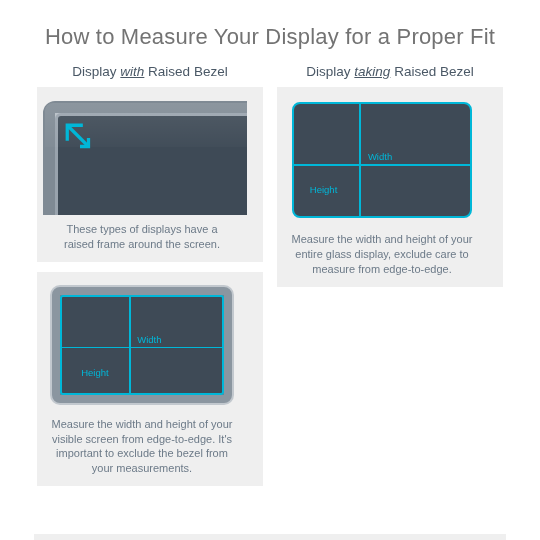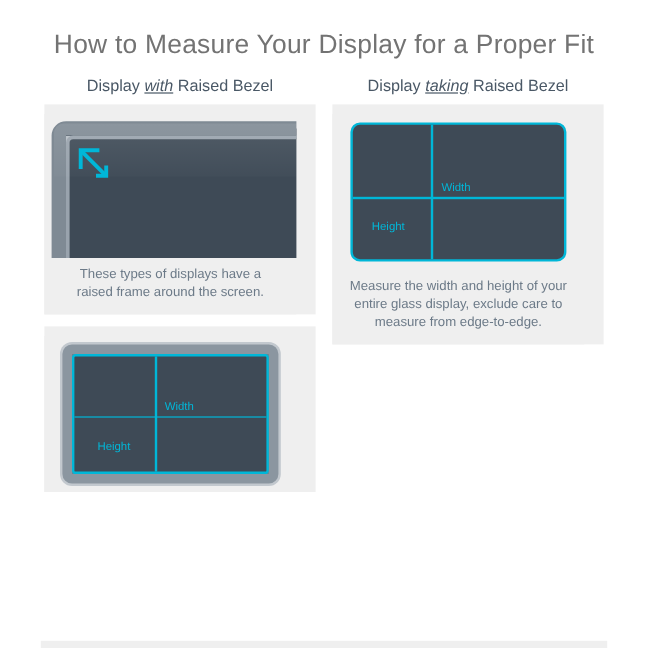--- a/index.html
+++ b/index.html
@@ -205,20 +205,21 @@
         <div class="illus-bot">
           <div class="device with-bezel">
             <div class="screen">
               <div class="cross-h"></div>
               <div class="cross-v"></div>
               <div class="dim-label dim-w">Width</div>
               <div class="dim-label dim-h">Height</div>
             </div>
           </div>
         </div>
+        <div class="caption">Measure the width and height of your visible screen from edge-to-edge. It's important to exclude the bezel from your measurements.</div>
       </div>
     </div>
 
     <div class="col">
       <div class="col-heading">
         <span>Display </span><span class="u">taking</span><span> Raised Bezel</span>
       </div>
 
 
       <div class="panel">

